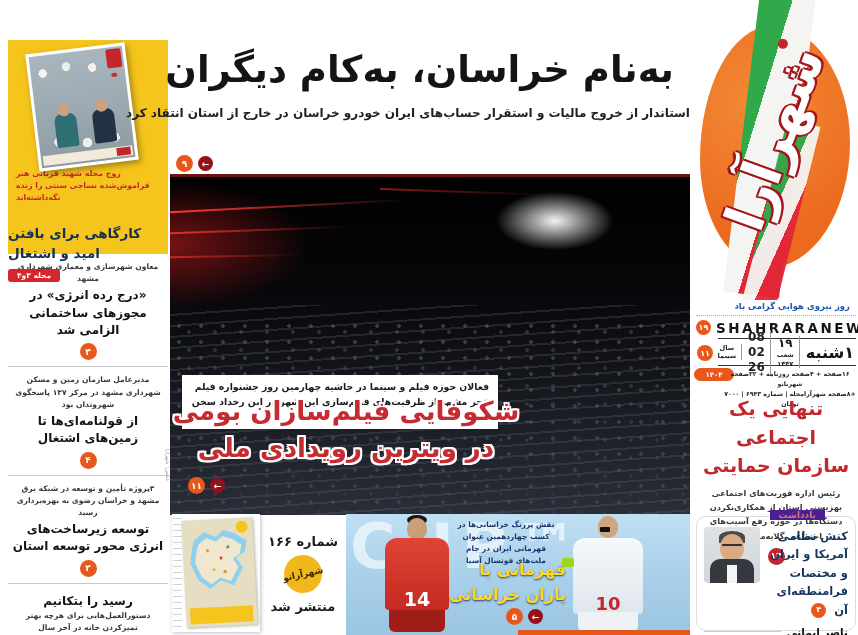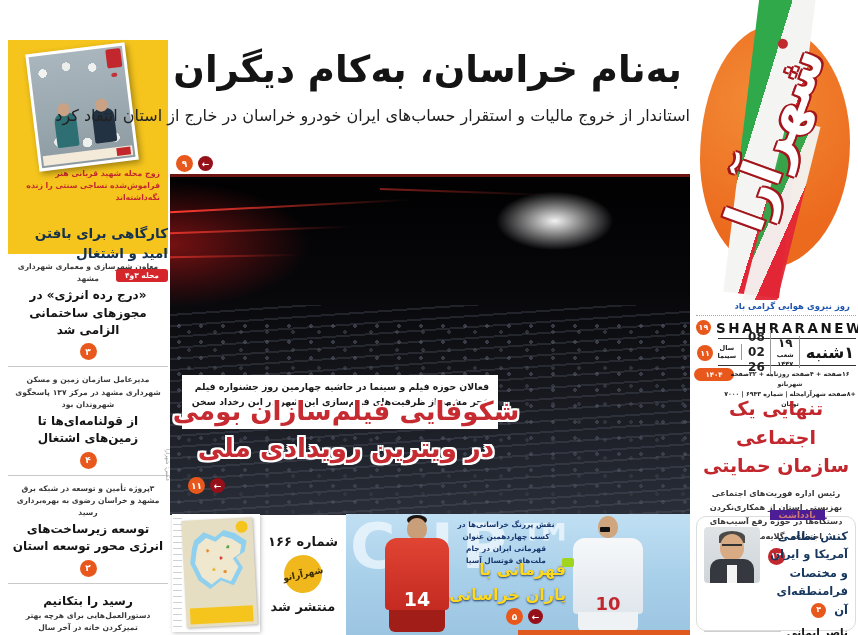--- a/index.html
+++ b/index.html
@@ -10,21 +10,21 @@
   
   .pg{display:inline-flex;align-items:center;justify-content:center;width:17px;height:17px;
       border-radius:50%;background:#e8581c;color:#fff;font-size:9px;font-weight:bold;flex:0 0 auto;}
   .pg.red{background:#c3272e;}
   .arrow-c{display:inline-flex;align-items:center;justify-content:center;width:15px;height:15px;
       border-radius:50%;background:#96101a;color:#fff;font-size:9px;font-weight:bold;flex:0 0 auto;}
   .pgrow{display:flex;direction:ltr;gap:5px;align-items:center;}
 
   
   .sidebar{position:absolute;left:8px;top:40px;width:160px;}
-  .yellow-box{position:relative;height:214px;background:#f5c51d;padding-top:128px;box-sizing:border-box;text-align:right;}
+  .yellow-box{position:relative;height:214px;background:#f5c51d;padding-top:128px;box-sizing:border-box;text-align:left;}
   .cover-card{position:absolute;left:24px;top:8px;width:100px;height:118px;background:#fff;
       transform:rotate(-7deg);box-shadow:2px 3px 6px rgba(0,0,0,.35);padding:3px;box-sizing:border-box;}
   .cover-photo{position:relative;width:100%;height:100%;overflow:hidden;
       background:
         radial-gradient(circle 7px at 12px 18px,#f2f2f0 60%,transparent 61%),
         radial-gradient(circle 7px at 36px 14px,#eceeec 60%,transparent 61%),
         radial-gradient(circle 7px at 62px 18px,#f0f0ee 60%,transparent 61%),
         radial-gradient(circle 7px at 84px 14px,#ebedeb 60%,transparent 61%),
         radial-gradient(circle 8px at 20px 88px,#e8eae8 60%,transparent 61%),
         radial-gradient(circle 8px at 48px 92px,#eef0ee 60%,transparent 61%),
@@ -46,22 +46,22 @@
   .side-item{padding:7px 2px 6px;border-bottom:1px solid #c9c9c9;text-align:center;}
   .side-item:last-child{border-bottom:none;}
   .si-kicker{font-size:7.6px;font-weight:bold;color:#3a3a3a;line-height:1.6;}
   .si-headline{font-size:12px;font-weight:900;color:#141414;line-height:1.45;margin-top:2px;}
   .side-item .pg{margin-top:4px;}
   .photo-credit{position:absolute;left:152px;top:462px;transform:rotate(90deg);transform-origin:center;
       font-size:5.5px;color:#9a9a9a;white-space:nowrap;}
 
   
   .lead{position:absolute;left:170px;top:42px;width:520px;height:130px;text-align:center;}
-  .lead h1{margin:6px 8px 0;font-size:37px;font-weight:900;color:#141414;white-space:nowrap;letter-spacing:-.5px;}
-  .lead-sub{margin-top:15px;font-size:16px;font-weight:normal;color:#222;white-space:nowrap;}
+  .lead h1{margin:6px 16px 0;font-size:37px;font-weight:900;color:#141414;white-space:nowrap;letter-spacing:-.5px;}
+  .lead-sub{margin-top:15px;font-size:12px;font-weight:bold;color:#222;white-space:nowrap;}
   .lead .pgrow{position:absolute;left:6px;bottom:0;}
 
   
   .photo{position:absolute;left:170px;top:174px;width:520px;height:338px;overflow:hidden;
       border-top:3px solid #6e1511;background:
         radial-gradient(ellipse 90px 45px at 74% 13%,rgba(255,255,255,.95),rgba(255,255,255,0) 65%),
         radial-gradient(ellipse 200px 90px at 0% 20%,rgba(230,30,30,.5),rgba(230,30,30,0) 70%),
         linear-gradient(180deg,#010102 0%,#07070a 34%,#14151a 58%,#232730 88%,#2a2e38 100%);}
   .red-streak{position:absolute;height:2px;background:linear-gradient(90deg,#ff3b30,rgba(255,60,40,0));}
   .rs1{left:0;top:28px;width:240px;transform:rotate(-3deg);}

